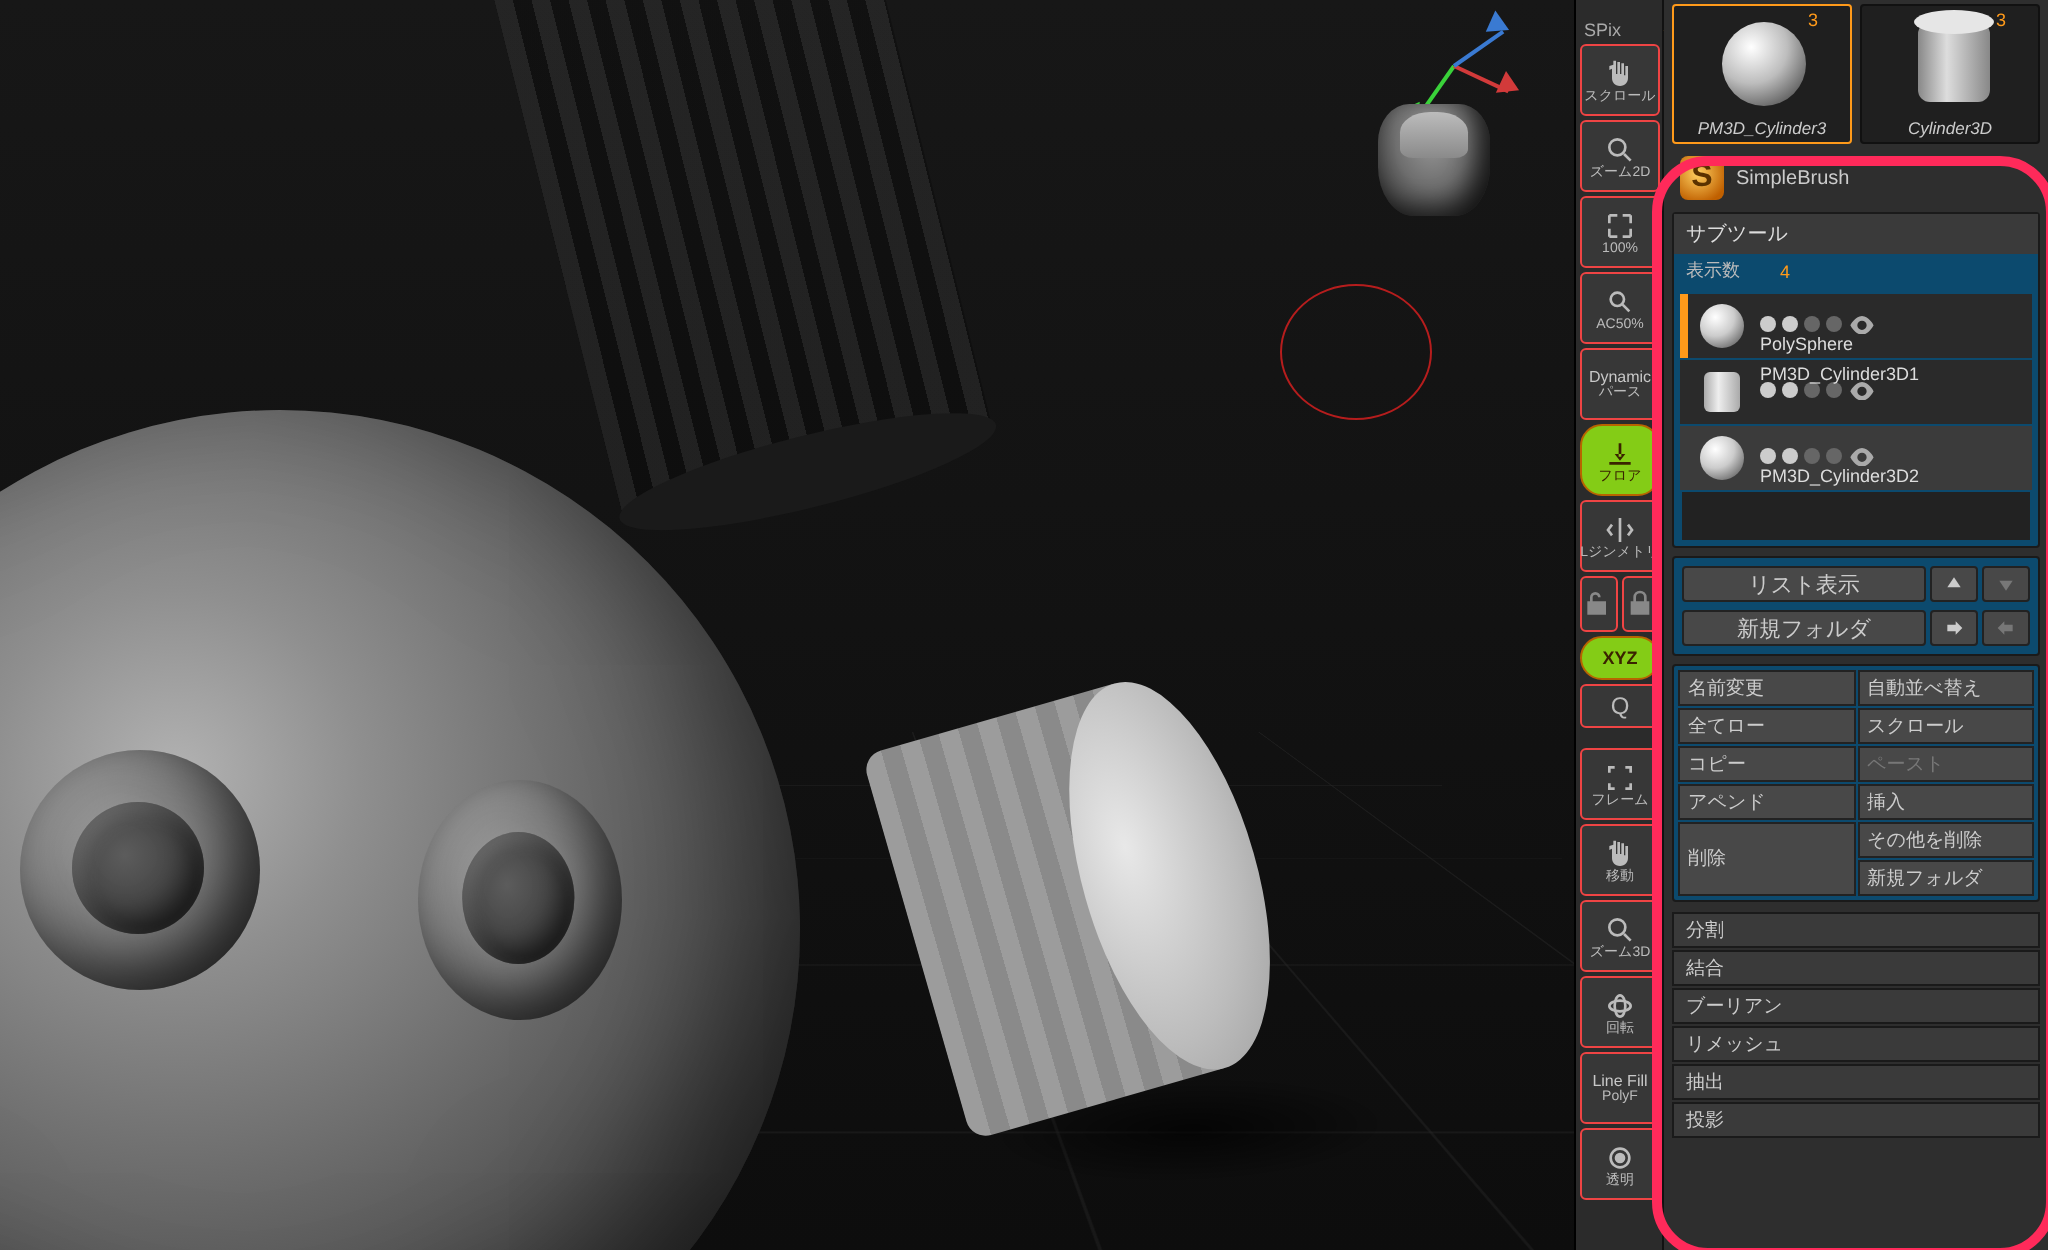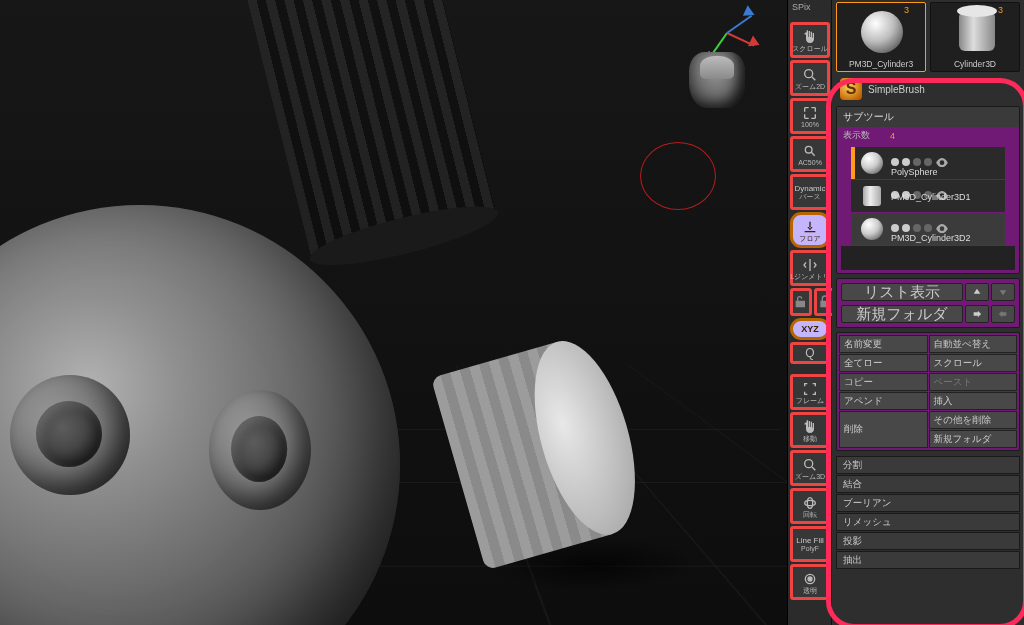--- a/index.html
+++ b/index.html
@@ -166,36 +166,36 @@
     width: 44px;
     display:flex; flex-direction:column;
     background:#2b2b2b;
     border-right:1px solid #111;
     padding: 2px 2px;
     gap: 2px;
     font-size: 8px;
     color:#bbb;
   }
   .spix-row {
-    display:flex; align-items:flex-start; gap:21px; height:18px;
+    display:flex; align-items:flex-end; gap:21px; height:18px;
     color:#aaa; font-size:9px; padding-left:2px;
   }
   .spix-val { color:#ffb040; font-size:10px; }
 
   .vbtn {
     height: 36px; width: 40px;
     background:#414141;
-    border:3px solid #ef4444;
+    border:1px solid #ef4444;
     border-radius:3px;
     display:flex; flex-direction:column; align-items:center; justify-content:center;
     gap:0; cursor:pointer;
   }
   .vbtn .vicn { width:16px; height:16px; display:flex; align-items:center; justify-content:center; color:#bbb;}
   .vbtn .vlab { font-size:7px; line-height:1; color:#bbb; text-align:center; white-space:nowrap; }
-  .vbtn.active { background:#c4b5fd; border-color:#b86400;border-radius:11px; }
+  .vbtn.active { background:#84cc16; border-color:#b86400;border-radius:11px; }
   .vbtn.active .vlab, .vbtn.active .vicn { color:#3a2300; }
   .vbtn.small { height:22px; }
   .vbtn.dark  { background:#373737; }
   .vbtn .dyn  { font-size:8px; color:#c8c8c8; }
 
   .vbtn svg { width:16px; height:16px; }
 
   .vdiv { height:6px; }
   .lock-pair { display:flex; gap:2px; }
   .lock-pair .vbtn { flex:1; height:28px; }
@@ -230,21 +230,21 @@
   }
   .cyl-mini {
     position:absolute; left:14px; top:6px; width:36px; height:40px;
     background: linear-gradient(to right,#888,#ddd 40%,#888);
     border-radius:6px;
   }
   .cyl-mini::before{
     content:""; position:absolute; left:-2px; right:-2px; top:-6px; height:12px;
     border-radius:50%; background:#e6e6e6;
   }
-  .tool-thumb .tname { font-size:8.5px; color:#ccc; margin-top:2px; white-space:nowrap; }
+  .tool-thumb .tname { font-size:8.5px; color:#ccc; margin-top:2px; white-space:nowrap;font-style:italic; }
   .tool-thumb.selected { border-color:#ff9a1a; }
 
   .simple-brush {
     display:flex; align-items:center; gap:6px;
     padding: 4px 8px;
     color:#ccc;
   }
   .simple-brush .sb-icn {
     width:22px; height:22px; border-radius:4px;
     background: radial-gradient(circle at 40% 40%, #ffd060, #c06000 80%);
@@ -260,41 +260,41 @@
   }
   .annot-ring {
     position:absolute; left:-6px; right:-4px; top:-26px; bottom:-4px;
     border: 5px solid #ff2a5a;
     border-radius: 28px;
     pointer-events:none;
     z-index:50;
   }
 
   .section {
-    background:#701a75;
+    background:#0c4a6e;
     margin: 2px 4px;
     border:1px solid #1a1a1a;
     border-radius:2px;
   }
   .sec-header {
     padding:3px 6px; color:#ddd; font-size:10px;
     background:#3a3a3a;
   }
   .count-row {
     display:flex; align-items:center; gap:20px;
     padding:2px 6px; color:#bbb; font-size:9px;text-align:center;
   }
   .count-row .cv { color:#ff9a1a; }
 
   
   .subtool-list { padding:2px; }
   .st-row {
     display:flex; align-items:center;
     background:#2a2a2a;
-    margin:1px 12px;
+    margin:1px 1px;
     height:32px;
     position:relative;
   }
   .st-row.selected::before {
     content:""; position:absolute; left:0; top:0; bottom:0; width:4px;
     background:#ff9a1a;
   }
   .st-row.bright { background:#3b3b3b; }
   .st-row .stimg {
     width:30px; height:28px; margin:0 4px 0 6px; position:relative;
@@ -318,21 +318,21 @@
   .subtool-blank {
     height:24px; background:#222; margin:1px 2px;
   }
 
   .list-controls {
     display:flex; align-items:stretch; gap:2px; padding:2px;
   }
   .lbtn {
     flex:1; background:#484848; border:1px solid #222; border-radius:2px;
     display:flex; align-items:center; justify-content:center;
-    height:18px; font-size:15px; color:#ccc; cursor:pointer;
+    height:18px; font-size:11px; color:#ccc; cursor:pointer;
   }
   .lbtn.narrow { flex:0 0 24px; }
   .lbtn.dim { color:#777; }
 
   
   .op-grid {
     display:grid;
     grid-template-columns: 1fr 1fr;
     gap:1px;
     padding:2px;
@@ -604,21 +604,21 @@
             <span class="dot on"></span>
               <span class="dot on"></span>
               <span class="dot"></span>
               <span class="dot"></span>
             <span class="eye">
               <svg viewBox="0 0 24 16" fill="#aaa">
                   <path d="M12 0C6 0 2 8 2 8s4 8 10 8 10-8 10-8S18 0 12 0zm0 12a4 4 0 110-8 4 4 0 010 8z"></path>
                 </svg>
             </span>
           </div>
-          <div class="stname" style="position:absolute;left:40px;bottom:10px;">PM3D_Cylinder3D1</div>
+          <div class="stname" style="position:absolute;left:40px;bottom:20px;">PM3D_Cylinder3D1</div>
         </div>
 
         <div class="st-row bright">
           <div class="stimg">
               <div class="mini-sph"></div>
             </div>
           <div class="stctrls">
             <span class="dot on"></span>
               <span class="dot on"></span>
               <span class="dot"></span>
@@ -678,19 +678,19 @@
         <div class="ob">その他を削除</div>
         <div class="ob">新規フォルダ</div>
       </div>
     </div>
 
     <div class="accordion">
       <div class="acc-item">分割</div>
       <div class="acc-item">結合</div>
       <div class="acc-item">ブーリアン</div>
       <div class="acc-item">リメッシュ</div>
+      <div class="acc-item">抽出</div>
       <div class="acc-item">投影</div>
-      <div class="acc-item">抽出</div>
     </div>
 
   </div>
 
 </div>
 
 </body></html>

